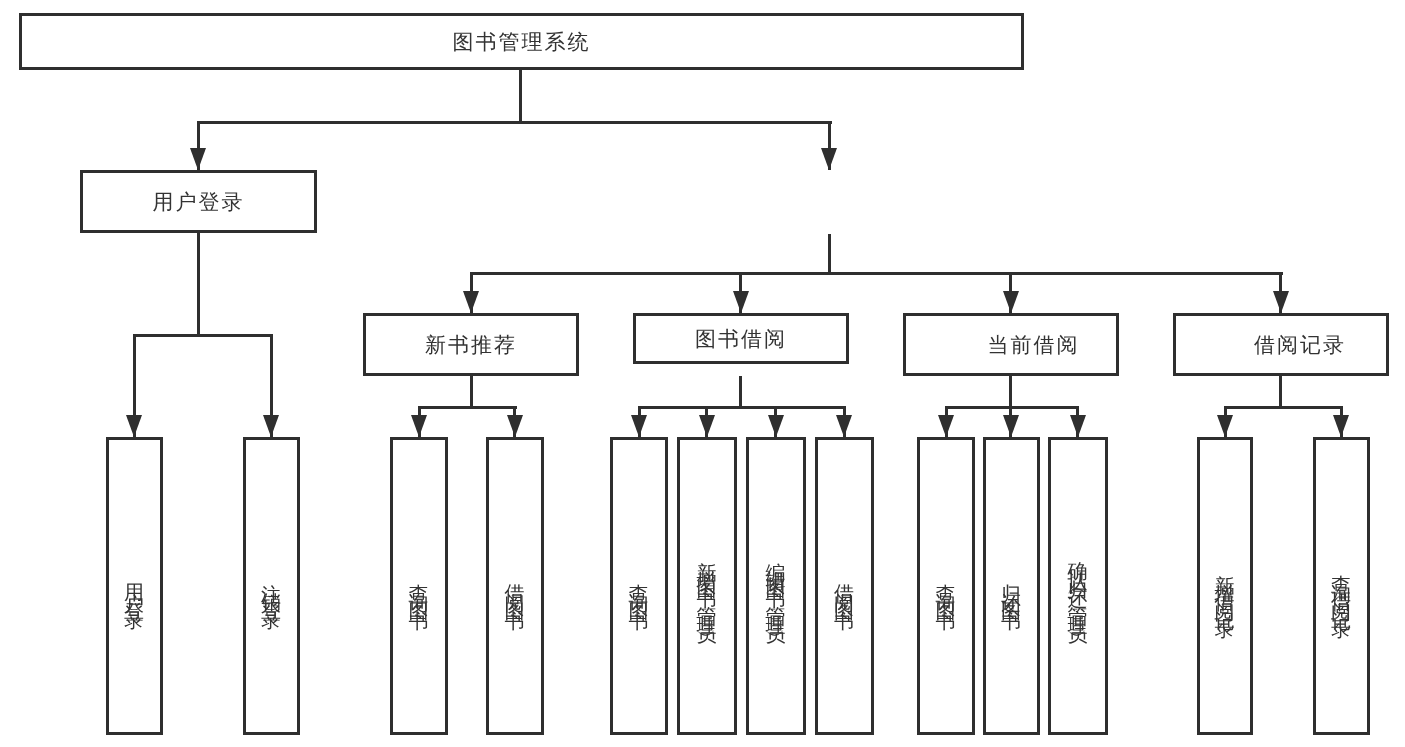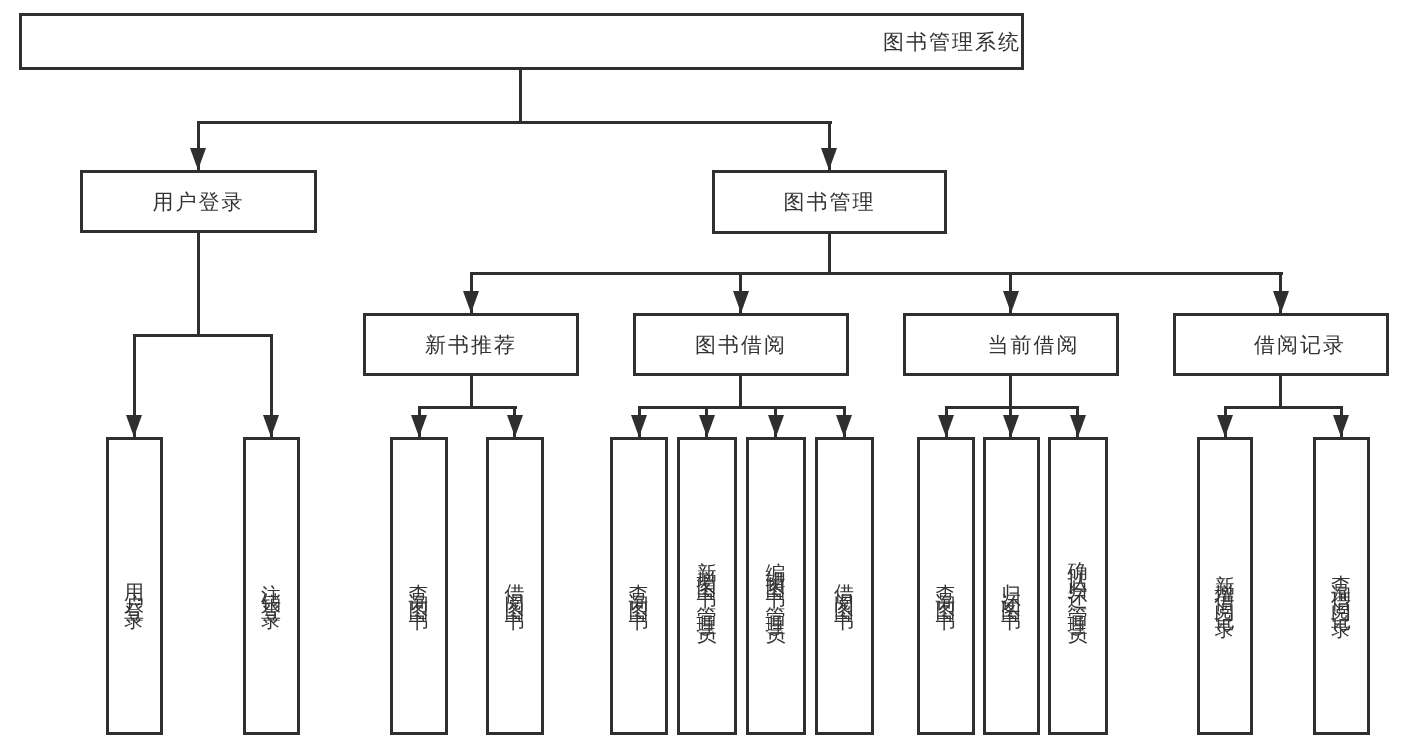--- a/index.html
+++ b/index.html
@@ -62,36 +62,33 @@
     font-size: 19px;
     letter-spacing: 1px;
     z-index: 5;
   }
 </style>
 </head>
 <body>
 
 <div class="diagram">
 
-  <div class="box" style="left:19px; top:13px; width:1005px; height:57px;justify-content:flex-end;">
+  <div class="box" style="left:19px; top:13px; width:1005px; height:57px;">
     <span>图书管理系统</span>
   </div>
 
   <div class="vline" style="left:519px; top:69px; height:55px;"></div>
   <div class="hline" style="left:197px; top:121px; width:635px;"></div>
   <div class="vline" style="left:197px; top:121px; height:49px;"></div>
   <div class="vline" style="left:828px; top:121px; height:49px;"></div>
   <div class="arrow" style="left:190px; top:148px;"></div>
   <div class="arrow" style="left:821px; top:148px;"></div>
 
   <div class="box" style="left:80px; top:170px; width:237px; height:63px;">
     <span>用户登录</span>
-  </div>
-  <div class="box" style="left:712px; top:170px; width:235px; height:64px;">
-    <span>图书管理</span>
   </div>
 
   <div class="vline" style="left:197px; top:233px; height:104px;"></div>
   <div class="hline" style="left:133px; top:334px; width:140px;"></div>
   <div class="vline" style="left:133px; top:334px; height:103px;"></div>
   <div class="vline" style="left:270px; top:334px; height:103px;"></div>
   <div class="arrow" style="left:126px; top:415px;"></div>
   <div class="arrow" style="left:263px; top:415px;"></div>
 
   <div class="vline" style="left:828px; top:234px; height:41px;"></div>
@@ -101,21 +98,21 @@
   <div class="vline" style="left:1009px; top:272px; height:41px;"></div>
   <div class="vline" style="left:1279px; top:272px; height:41px;"></div>
   <div class="arrow" style="left:463px; top:291px;"></div>
   <div class="arrow" style="left:733px; top:291px;"></div>
   <div class="arrow" style="left:1003px; top:291px;"></div>
   <div class="arrow" style="left:1273px; top:291px;"></div>
 
   <div class="box" style="left:363px; top:313px; width:216px; height:63px;">
     <span>新书推荐</span>
   </div>
-  <div class="box" style="left:633px; top:313px; width:216px; height:63px;">
+  <div class="box" style="left:633px; top:313px; width:216px; height:51px;">
     <span>图书借阅</span>
   </div>
   <div class="box" style="left:903px; top:313px; width:216px; height:63px;padding-left:45px;">
     <span>当前借阅</span>
   </div>
   <div class="box" style="left:1173px; top:313px; width:216px; height:63px;padding-left:38px;">
     <span>借阅记录</span>
   </div>
 
   <div class="vline" style="left:470px; top:376px; height:33px;"></div>

